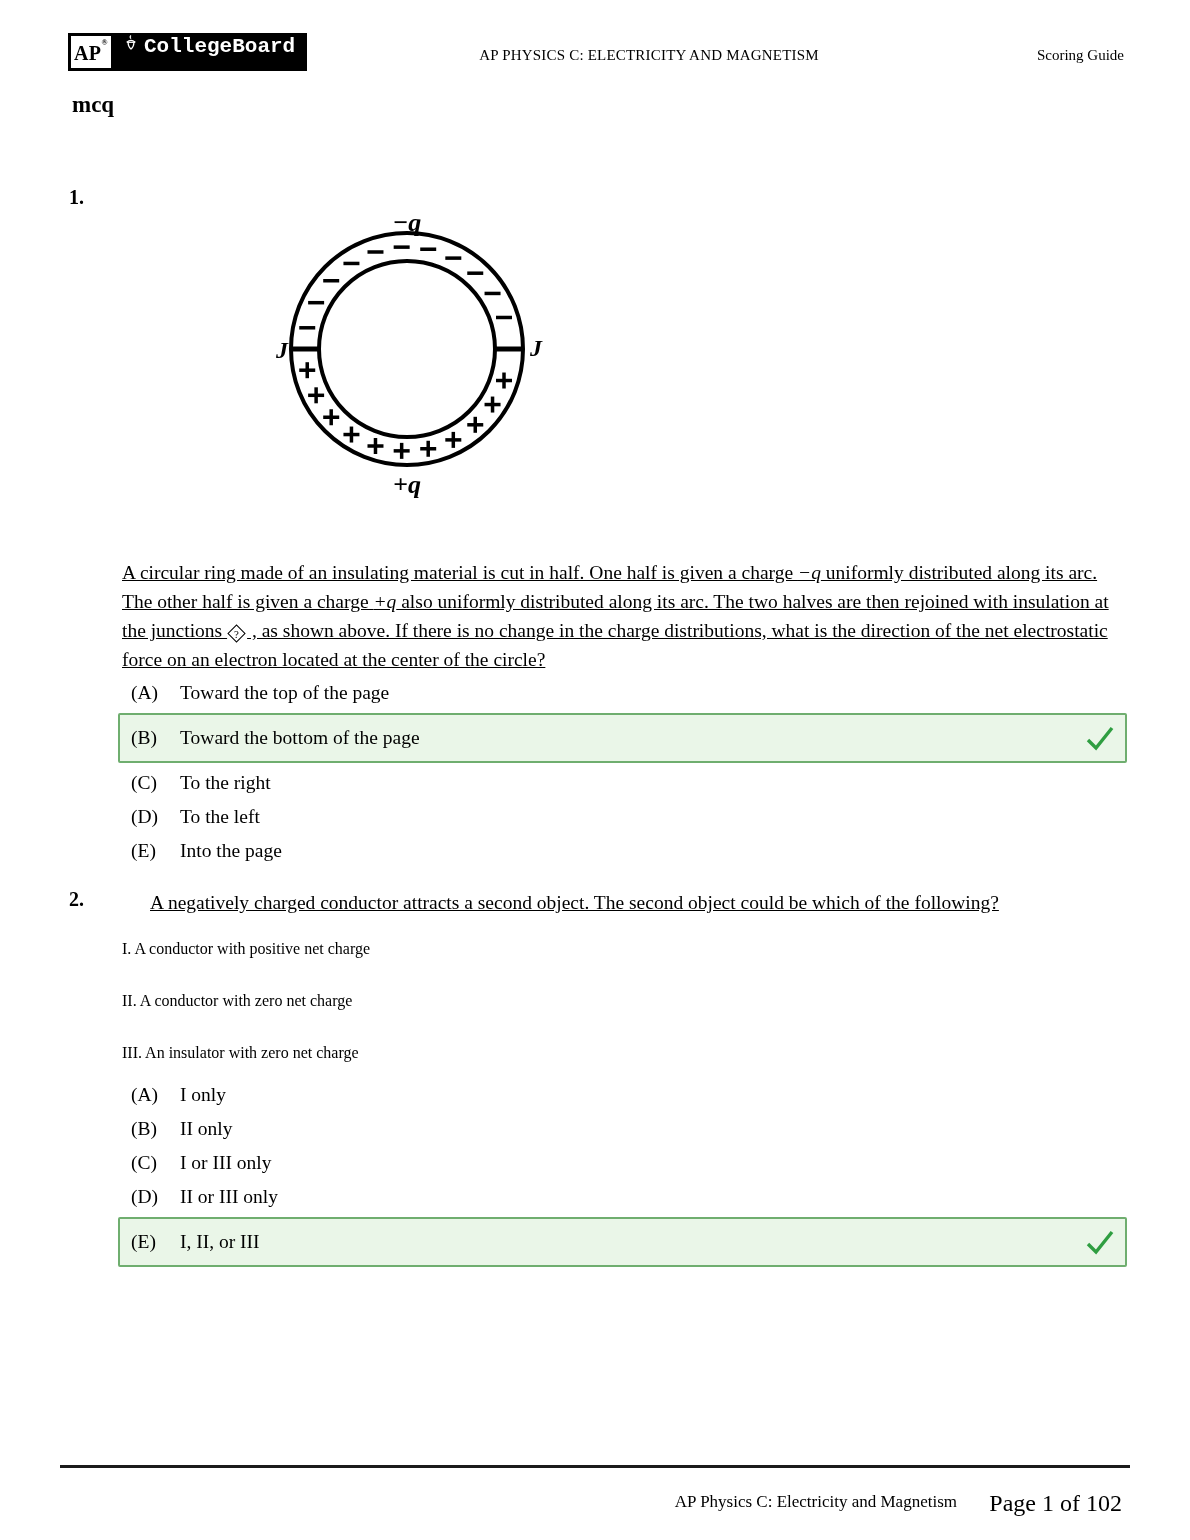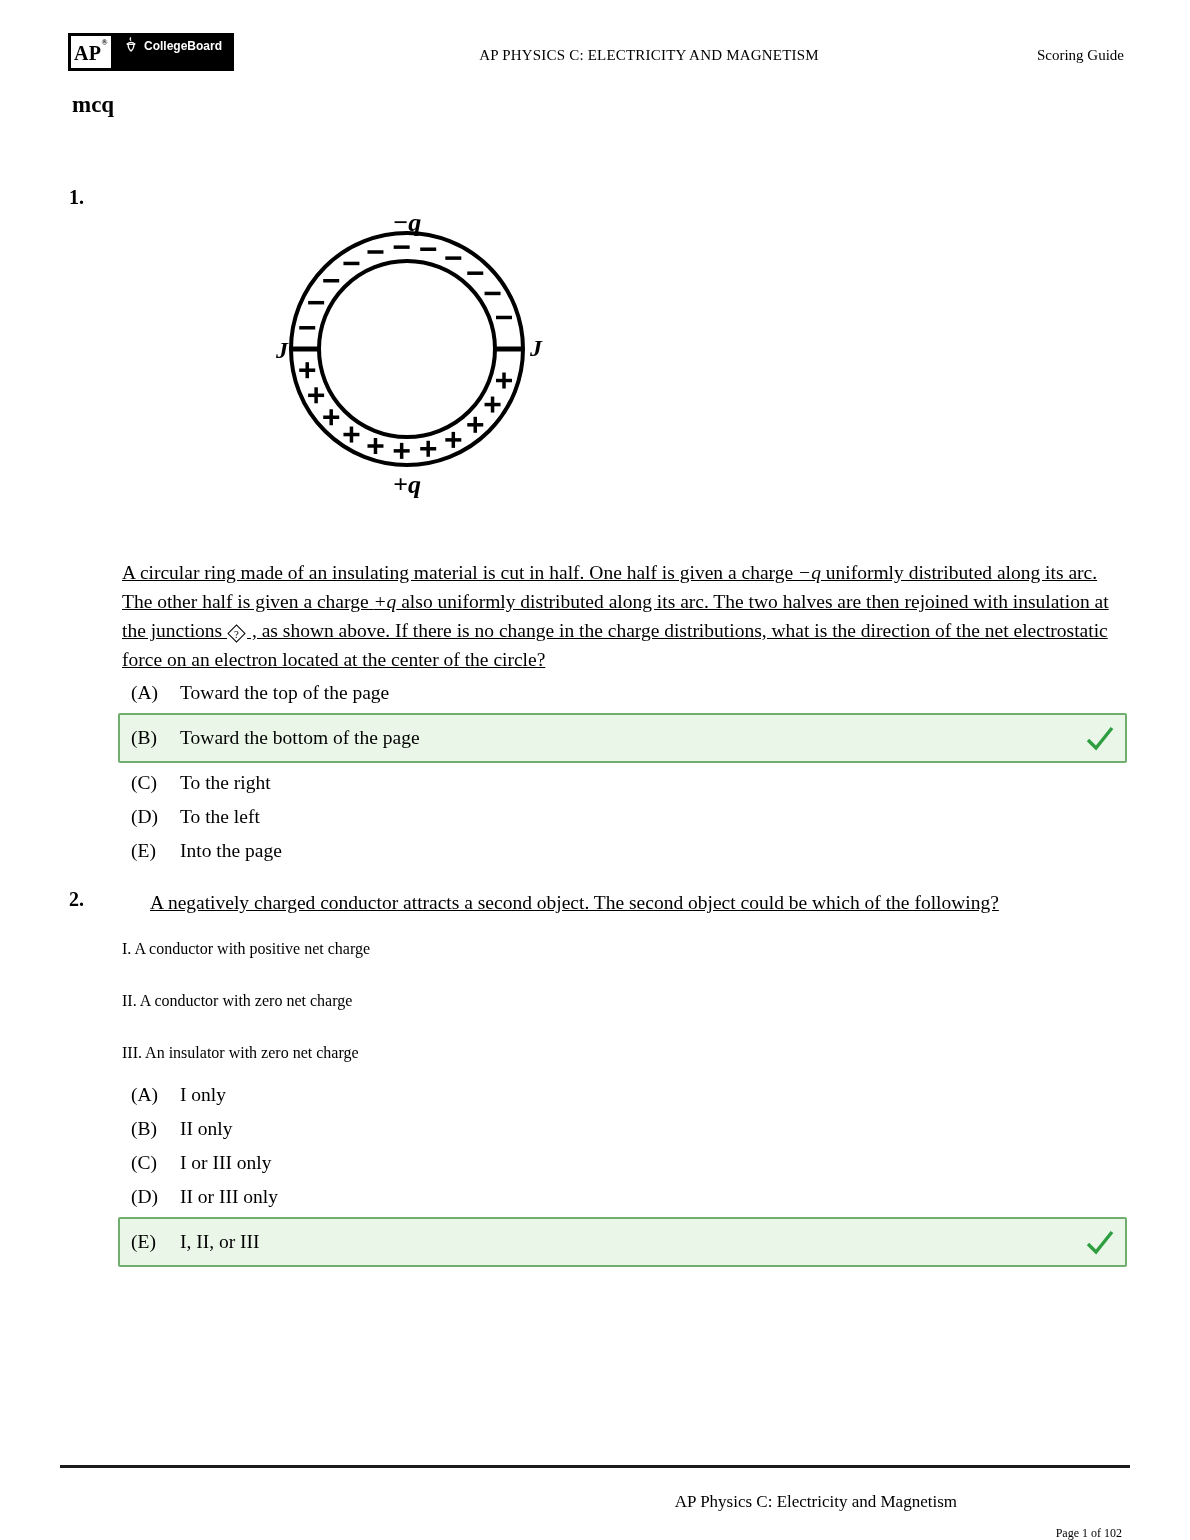--- a/index.html
+++ b/index.html
@@ -13,21 +13,21 @@
   .logo { position:absolute; left:68px; top:33px; height:48px; display:flex; }
   .logo-ap {
     width:46px; height:38px; background:#fff; border:3px solid #000;
     display:flex; align-items:flex-start; justify-content:center;
     font-weight:bold; font-size:20px; line-height:34px; letter-spacing:0.5px;
   }
   .logo-ap sup { font-size:8px; line-height:14px; }
   .logo-cb {
     height:38px; background:#000; color:#fff; display:flex; align-items:center;
     gap:6px; padding:0 12px 12px 10px;
-    font-family:Liberation Sans, sans-serif; font-weight:bold; font-size:12px;
+    font-family:Liberation Mono, monospace; font-weight:bold; font-size:21px;
   }
   .header-title {
     position:absolute; top:47px; left:399px; width:500px; text-align:center;
     font-size:15px; letter-spacing:0.2px;
   }
   .header-right { position:absolute; top:47px; right:66px; font-size:15px; }
   
   .section-heading { position:absolute; left:72px; top:92px; font-size:23px; font-weight:bold;text-align:right; }
   .q-number { position:absolute; left:69px; font-size:20px; font-weight:bold; }
   
@@ -56,21 +56,21 @@
   .choice .letter { width:49px; flex:0 0 49px; }
   .choice.correct {
     height:50px; margin:3px 0; padding-left:11px;
     background:var(--correct-bg); border:2px solid var(--correct-border); border-radius:2px;
   }
   .check { position:absolute; right:9px; top:50%; transform:translateY(-50%); }
   .check svg { display:block; }
   
   .footer-rule { position:absolute; left:60px; top:1465px; width:1070px; border-top:3px solid #1b1b1b; }
   .footer-course { position:absolute; top:1492px; right:233px; font-size:17px; }
-  .footer-page { position:absolute; top:1490px; right:68px; font-size:12px;margin-top:36px; }
+  .footer-page { position:absolute; top:1490px; right:68px; font-size:24px; }
 </style>
 </head>
 <body>
 
 <div class="page">
 
   <div class="logo">
     <div class="logo-ap">
         <span>AP</span>
         <sup>®</sup>

